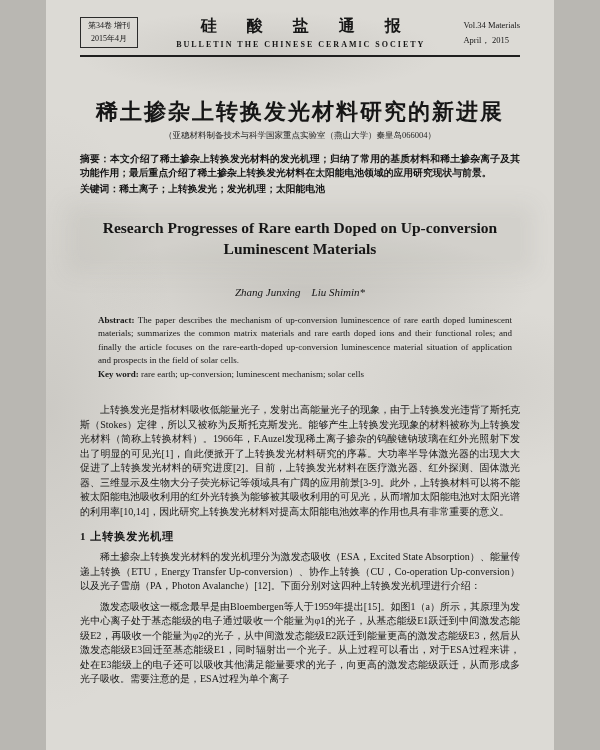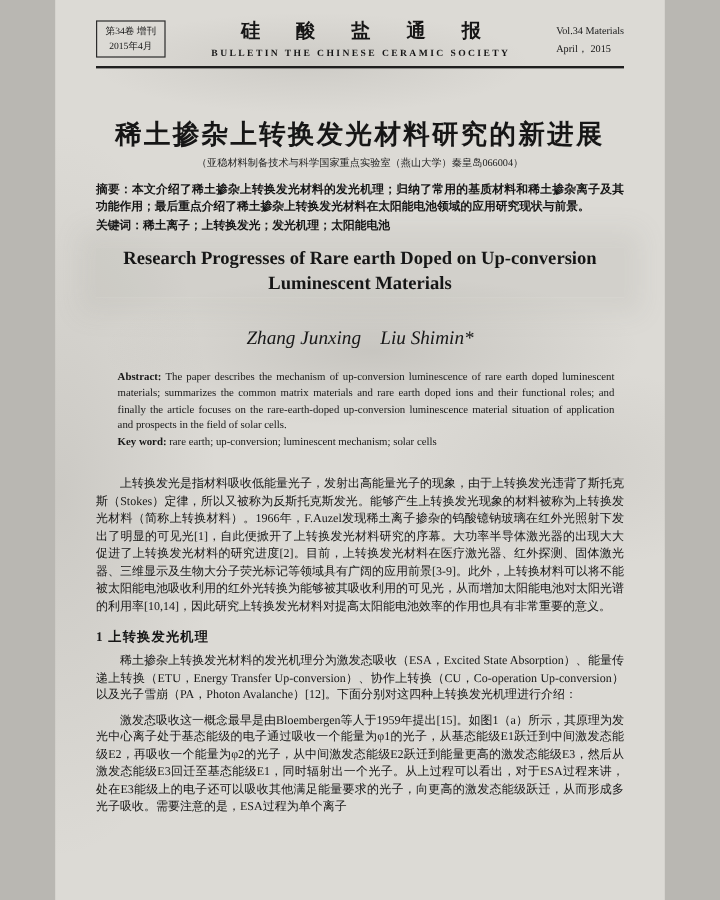--- a/index.html
+++ b/index.html
@@ -67,30 +67,30 @@
     font-size: 9.8px;
     line-height: 1.42;
     text-align: justify;
     font-weight: bold;
   }
   .keywords-cn { margin: 2px 0 0 0; font-size: 9.8px; line-height: 1.42; font-weight: bold; }
   .lbl { font-weight: bold; }
 
   
   .title-en {
-    margin: 10px auto 0 auto;
+    margin: 22px auto 0 auto;
     max-width: 520px;
     text-align: center;
     font-size: 15.5px;
     font-weight: bold;
     line-height: 1.35;
     background: rgba(138,136,130,0.12);
     box-shadow: 0 0 20px 14px rgba(138,136,130,0.12);
   }
-  .authors-en { margin-top: 26px; text-align: center; font-size: 16px; font-style: italic; }
+  .authors-en { margin-top: 26px; text-align: center; font-size: 11px; font-style: italic; }
   .abstract-en {
     margin: 16px 8px 0 18px;
     font-size: 9px;
     line-height: 1.5;
     text-align: justify;
   }
   .keywords-en { margin: 0 8px 0 18px; font-size: 9px; line-height: 1.5; }
 
   
   .body-para {

